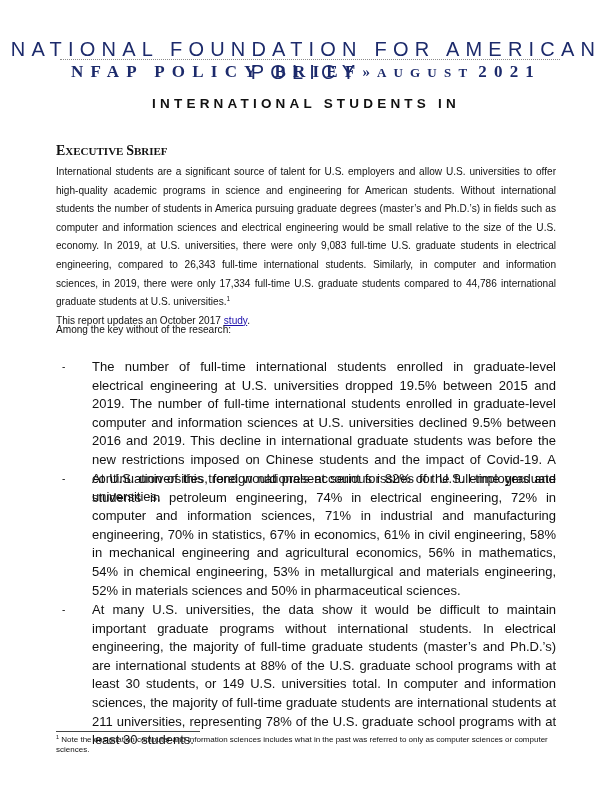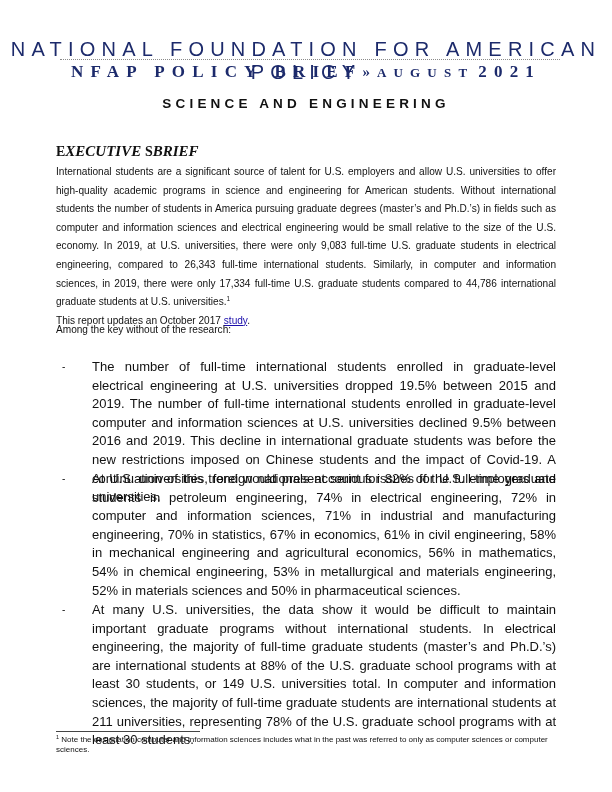--- a/index.html
+++ b/index.html
@@ -7,21 +7,21 @@
   .org { position: absolute; top: 38px; left: 0; width: 612px; text-align: center; font-family: "Liberation Sans", sans-serif; font-size: 20px; letter-spacing: 6.2px; color: #1c2a6b; font-weight: normal; }
   .dots { position: absolute; top: 59px; left: 60px; width: 500px; border-top: 1.5px dotted #8a8a8a; }
   .brief { position: absolute; top: 62px; left: 0; width: 612px; text-align: center; font-family: "Liberation Serif", serif; color: #1c2a6b; font-weight: bold; white-space: nowrap; }
   .brief .b1 { font-size: 17px; letter-spacing: 7.2px; }
   .brief .b2 { font-size: 15px; letter-spacing: 3px; }
   .brief .b3 { font-size: 13px; letter-spacing: 7.2px; font-variant: small-caps; }
   .brief .b4 { font-size: 17px; letter-spacing: 7.2px; }
   .title { position: absolute; top: 95px; left: 0; width: 612px; text-align: center; font-family: "Liberation Sans", sans-serif; font-weight: bold; font-size: 13.5px; letter-spacing: 4.2px; line-height: 17px; color: #111; }
   .h-exec { position: absolute; top: 143px; left: 56px; font-family: "Liberation Serif", serif; font-weight: bold; font-size: 14px; color: #111; }
   .h-exec .big { font-size: 14px; }
-  .h-exec .sm { font-size: 15px; font-style: italic; }
+  .h-exec .sm { font-size: 11px; }
   .para { position: absolute; left: 56px; width: 500px; font-size: 10.1px; line-height: 18.6px; text-align: justify; color: #111; }
   .p1 { top: 163px; }
   .p2 { top: 321px; }
   sup { font-size: 6.5px; vertical-align: 4px; line-height: 0; }
   a.link { color: #1a0dab; }
   .bullet { position: absolute; left: 56px; width: 500px; }
   .bullet .dash { position: absolute; left: 6px; top: 0; font-size: 10.1px; line-height: 18.6px; }
   .bullet .btxt { position: absolute; left: 36px; width: 464px; font-size: 13px; line-height: 18.6px; text-align: justify; }
   .b-1 { top: 358px; }
   .b-2 { top: 470px; }
@@ -35,21 +35,21 @@
 
 <div class="org">NATIONAL FOUNDATION FOR AMERICAN POLICY</div>
 <div class="dots"></div>
 <div class="brief">
   <span class="b1">NFAP POLICY BRIEF</span><span class="b2">»</span>
   <span class="b3">AUGUST</span>
   <span class="b4">2021</span>
 </div>
 
 <div class="title">
-  <div>SCIENCE AND ENGINEERING</div>
+  <div>INTERNATIONAL STUDENTS IN</div>
 </div>
 
 <div class="h-exec"><span class="big">E</span><span class="sm">XECUTIVE </span><span class="big">S</span><span class="sm">BRIEF</span></div>
 
 <div class="para p1"><span>International students are a significant source of talent for U.S. employers and allow U.S. universities to offer high-quality academic programs in science and engineering for American students. Without international students the number of students in America pursuing graduate degrees (master’s and Ph.D.’s) in fields such as computer and information sciences and electrical engineering would be small relative to the size of the U.S. economy. In 2019, at U.S. universities, there were only 9,083 full-time U.S. graduate students in electrical engineering, compared to 26,343 full-time international students. Similarly, in computer and information sciences, in 2019, there were only 17,334 full-time U.S. graduate students compared to 44,786 international graduate students at U.S. universities.</span><sup>1</sup><br><span>This report updates an October 2017 </span><a class="link" href="#">study</a><span>.</span></div>
 
 <div class="para p2">Among the key without of the research:</div>
 
 <div class="bullet b-1">
   <span class="dash">-</span>

